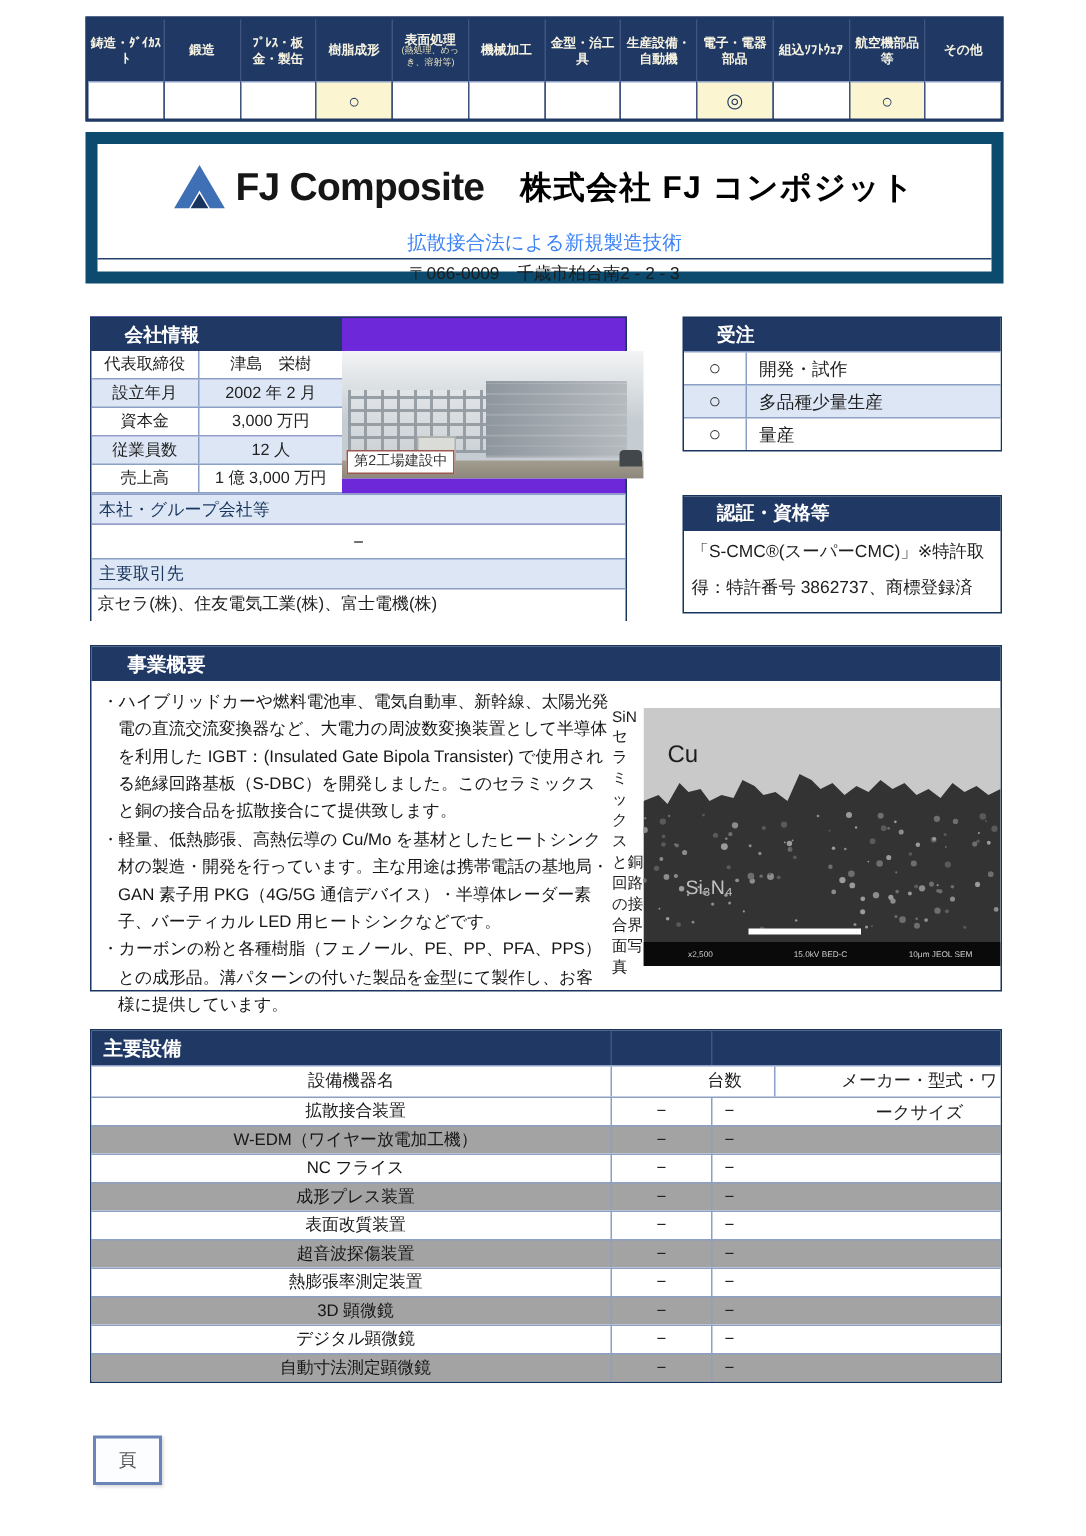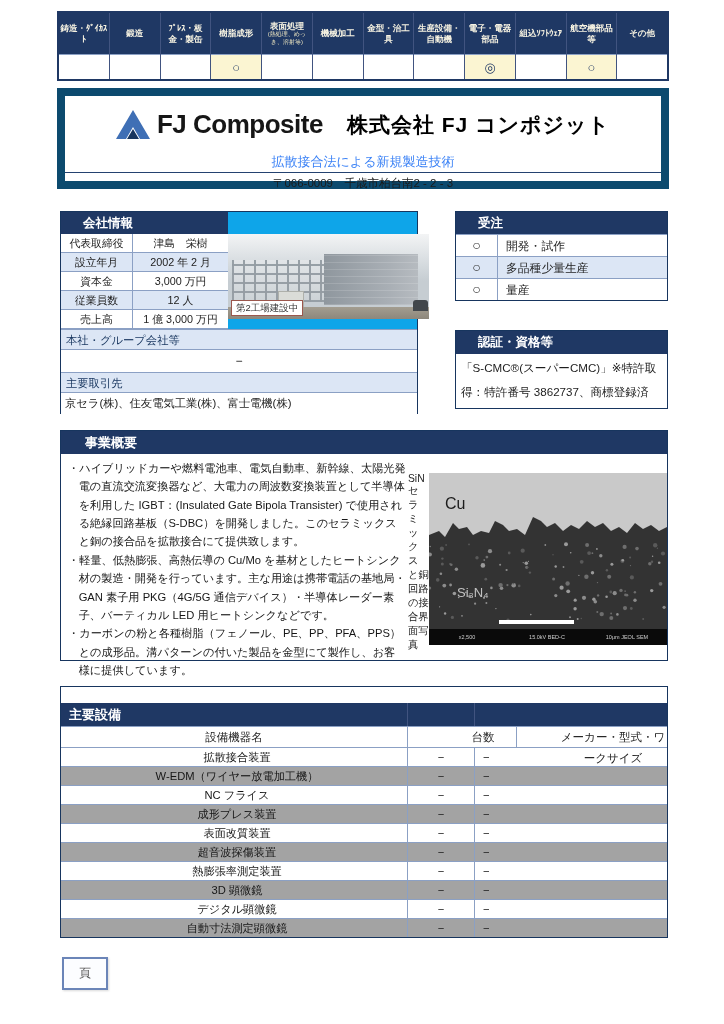--- a/index.html
+++ b/index.html
@@ -29,21 +29,21 @@
   .cname { font-size:21px; font-weight:bold; color:#000; letter-spacing:1px; }
   .hb-tag { text-align:center; font-size:13px; color:#3b82f6; height:19px; }
   .hb-addr { border-top:1.5px solid #244270; text-align:center; font-size:11.5px;
     height:21px; line-height:20px; color:#1b1b1b; }
 
   
   .band { background:#1f3864; color:#fff; font-weight:bold; font-size:12.5px; }
 
   
   .company-block { position:absolute; left:60px; top:211px; width:358px; height:203px;
-    border:1.5px solid #17355e; background:#0ea5e9; }
+    border:1.5px solid #17355e; background:#6d28d9; }
   .ci-band { position:absolute; left:0; top:0; width:167px; height:22px;
     line-height:22px; padding-left:22px; }
   .ci-rows { position:absolute; left:0; top:22px; width:167px; }
   .ci-row { display:flex; height:19px; border-bottom:1px solid #8ba0c4; background:#fff; }
   .ci-row.alt { background:#dce6f5; }
   .ci-label { width:72px; text-align:center; font-size:10.8px; line-height:18px;
     border-right:1px solid #8ba0c4; color:#222; }
   .ci-value { flex:1; text-align:center; font-size:10.8px; line-height:18px; color:#222; }
   .photo { position:absolute; left:167px; top:22px; width:200.5px; height:85px;
     overflow:hidden; background:linear-gradient(180deg,#f3f4f5 0%,#d3d9dd 38%,#c6cdd2 55%); }
@@ -97,21 +97,21 @@
   .biz-flex { display:flex; height:208px; }
   .biz-text { width:347px; padding:5px 2px 0 7px; font-size:11.2px; line-height:1.64; color:#161616; }
   .biz-text p { text-indent:-0.95em; padding-left:0.95em; }
   .biz-right { flex:1; display:flex; flex-direction:row; align-items:center;justify-content:center; }
   .sem-caption { font-size:10.3px; margin-top:9px; color:#1d1d1d; }
   .sem-wrap { margin-top:5px; }
 
   
   .equip-block { position:absolute; left:60px; top:686px; width:608px;
     border:1.5px solid #17355e; background:#fff; }
-  .eq-band { height:23px; display:flex;margin-top:16px; }
+  .eq-band { height:23px; display:flex; }
   .eq-band-title { width:347px; line-height:23px; padding-left:8px; font-size:13px;
     border-right:1px solid #415480; }
   .eq-band-c2 { width:67px; border-right:1px solid #415480; }
   .eq-band-c3 { flex:1; }
   .eq-hrow { display:flex; height:21px; border-top:1px solid #8ba0c4; background:#fff;gap:42px; }
   .eq-hname { width:347px; text-align:center; font-size:11.5px; line-height:21px;
     border-right:1px solid #8ba0c4; color:#1d1d1d; }
   .eq-hqty { width:67px; text-align:center; font-size:11.5px; line-height:21px;
     border-right:1px solid #8ba0c4; color:#1d1d1d; }
   .eq-hmaker { flex:1; text-align:center; font-size:11.5px; line-height:21px; color:#1d1d1d; }

